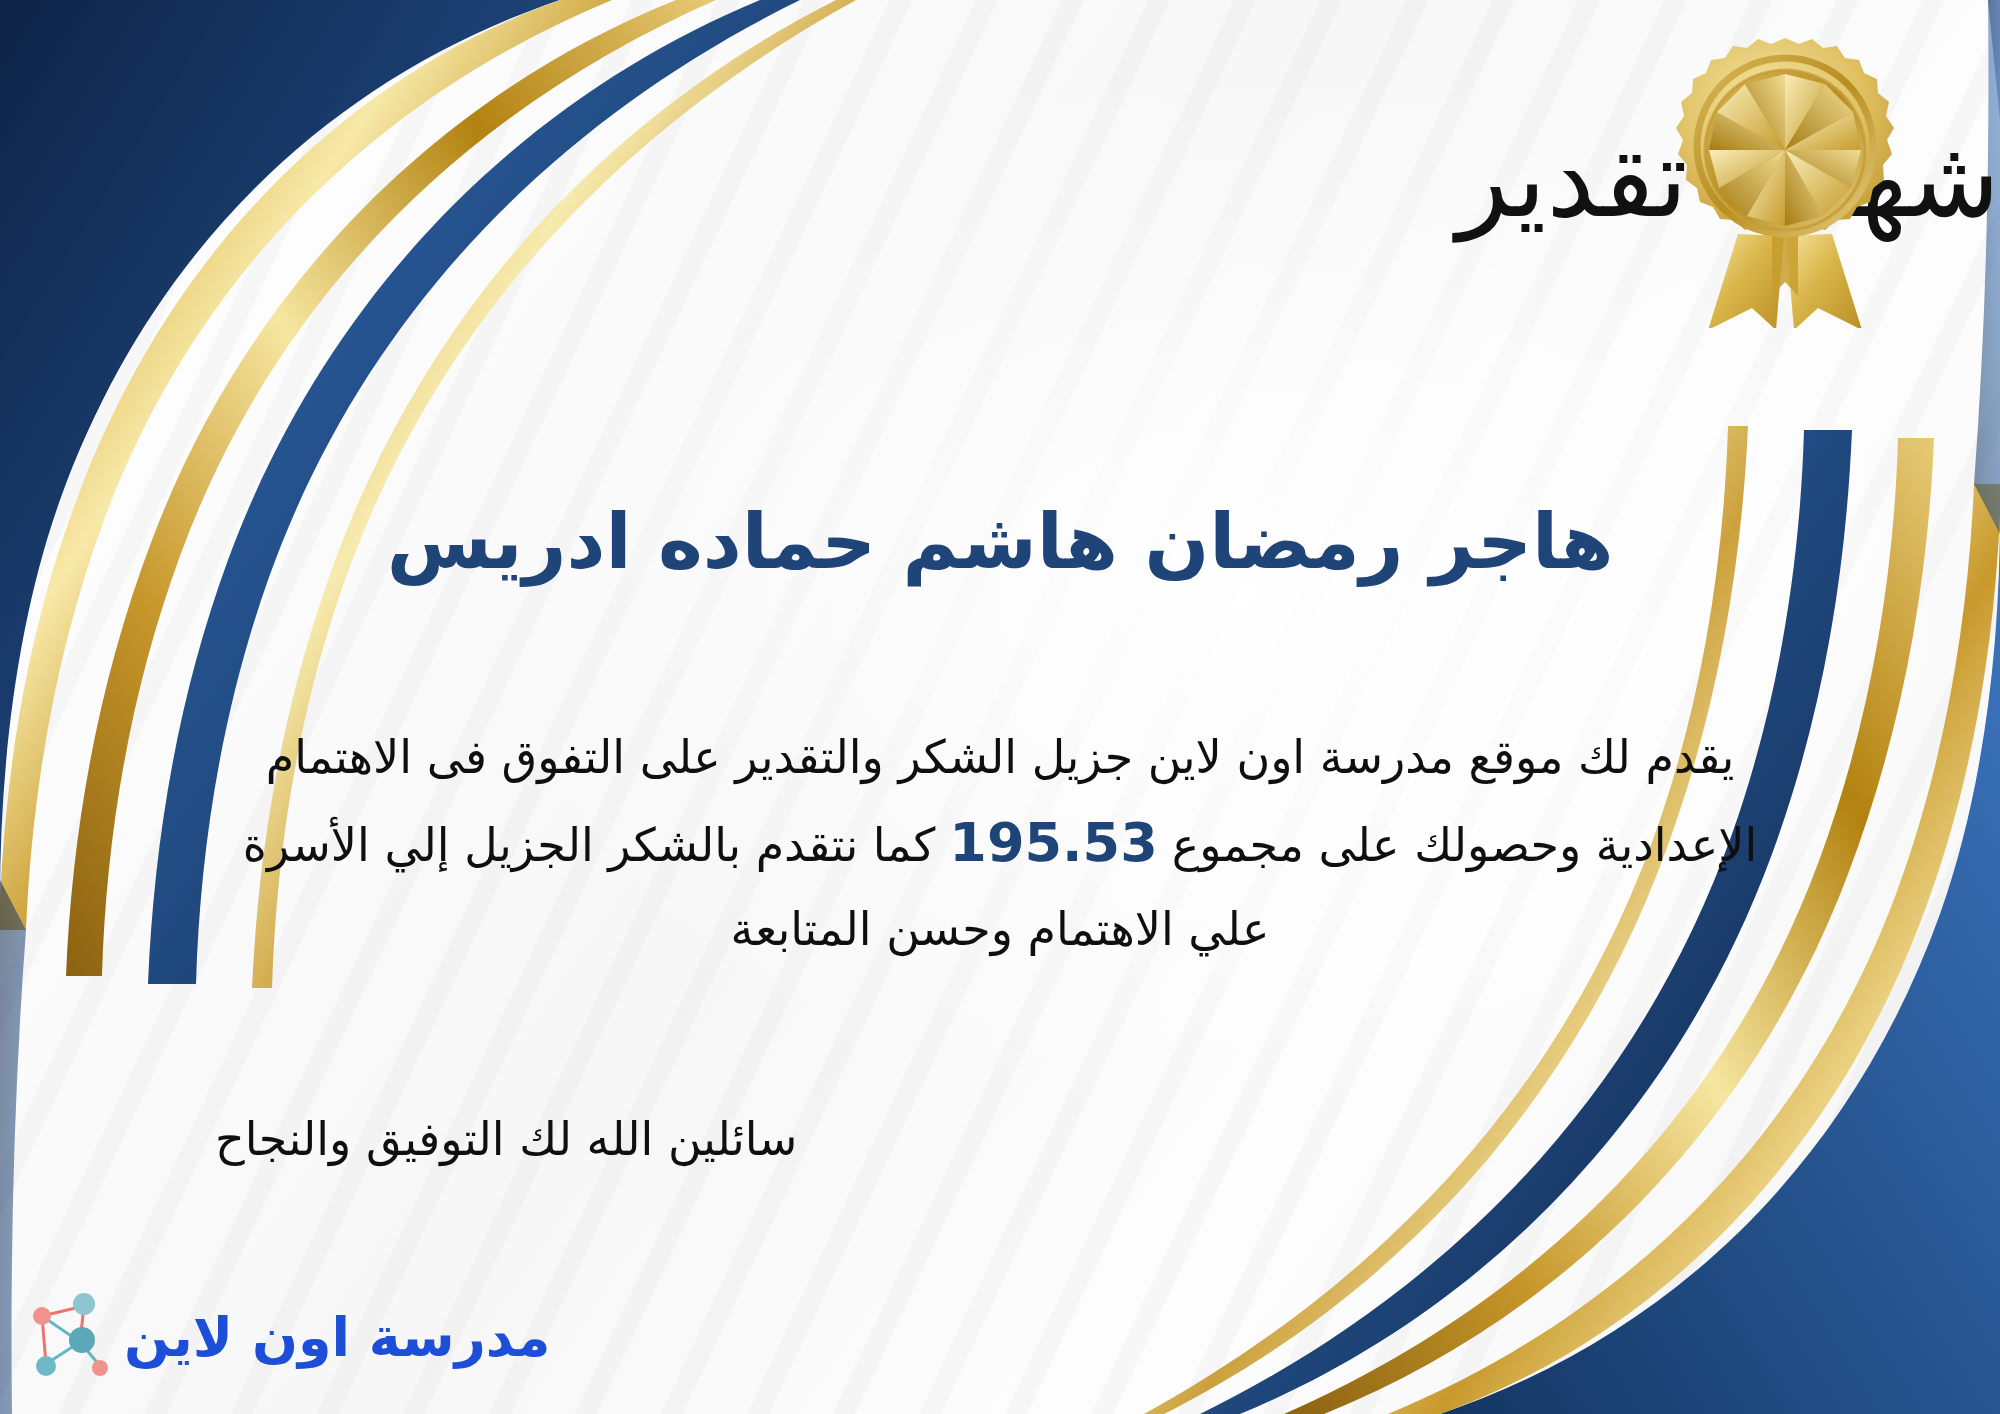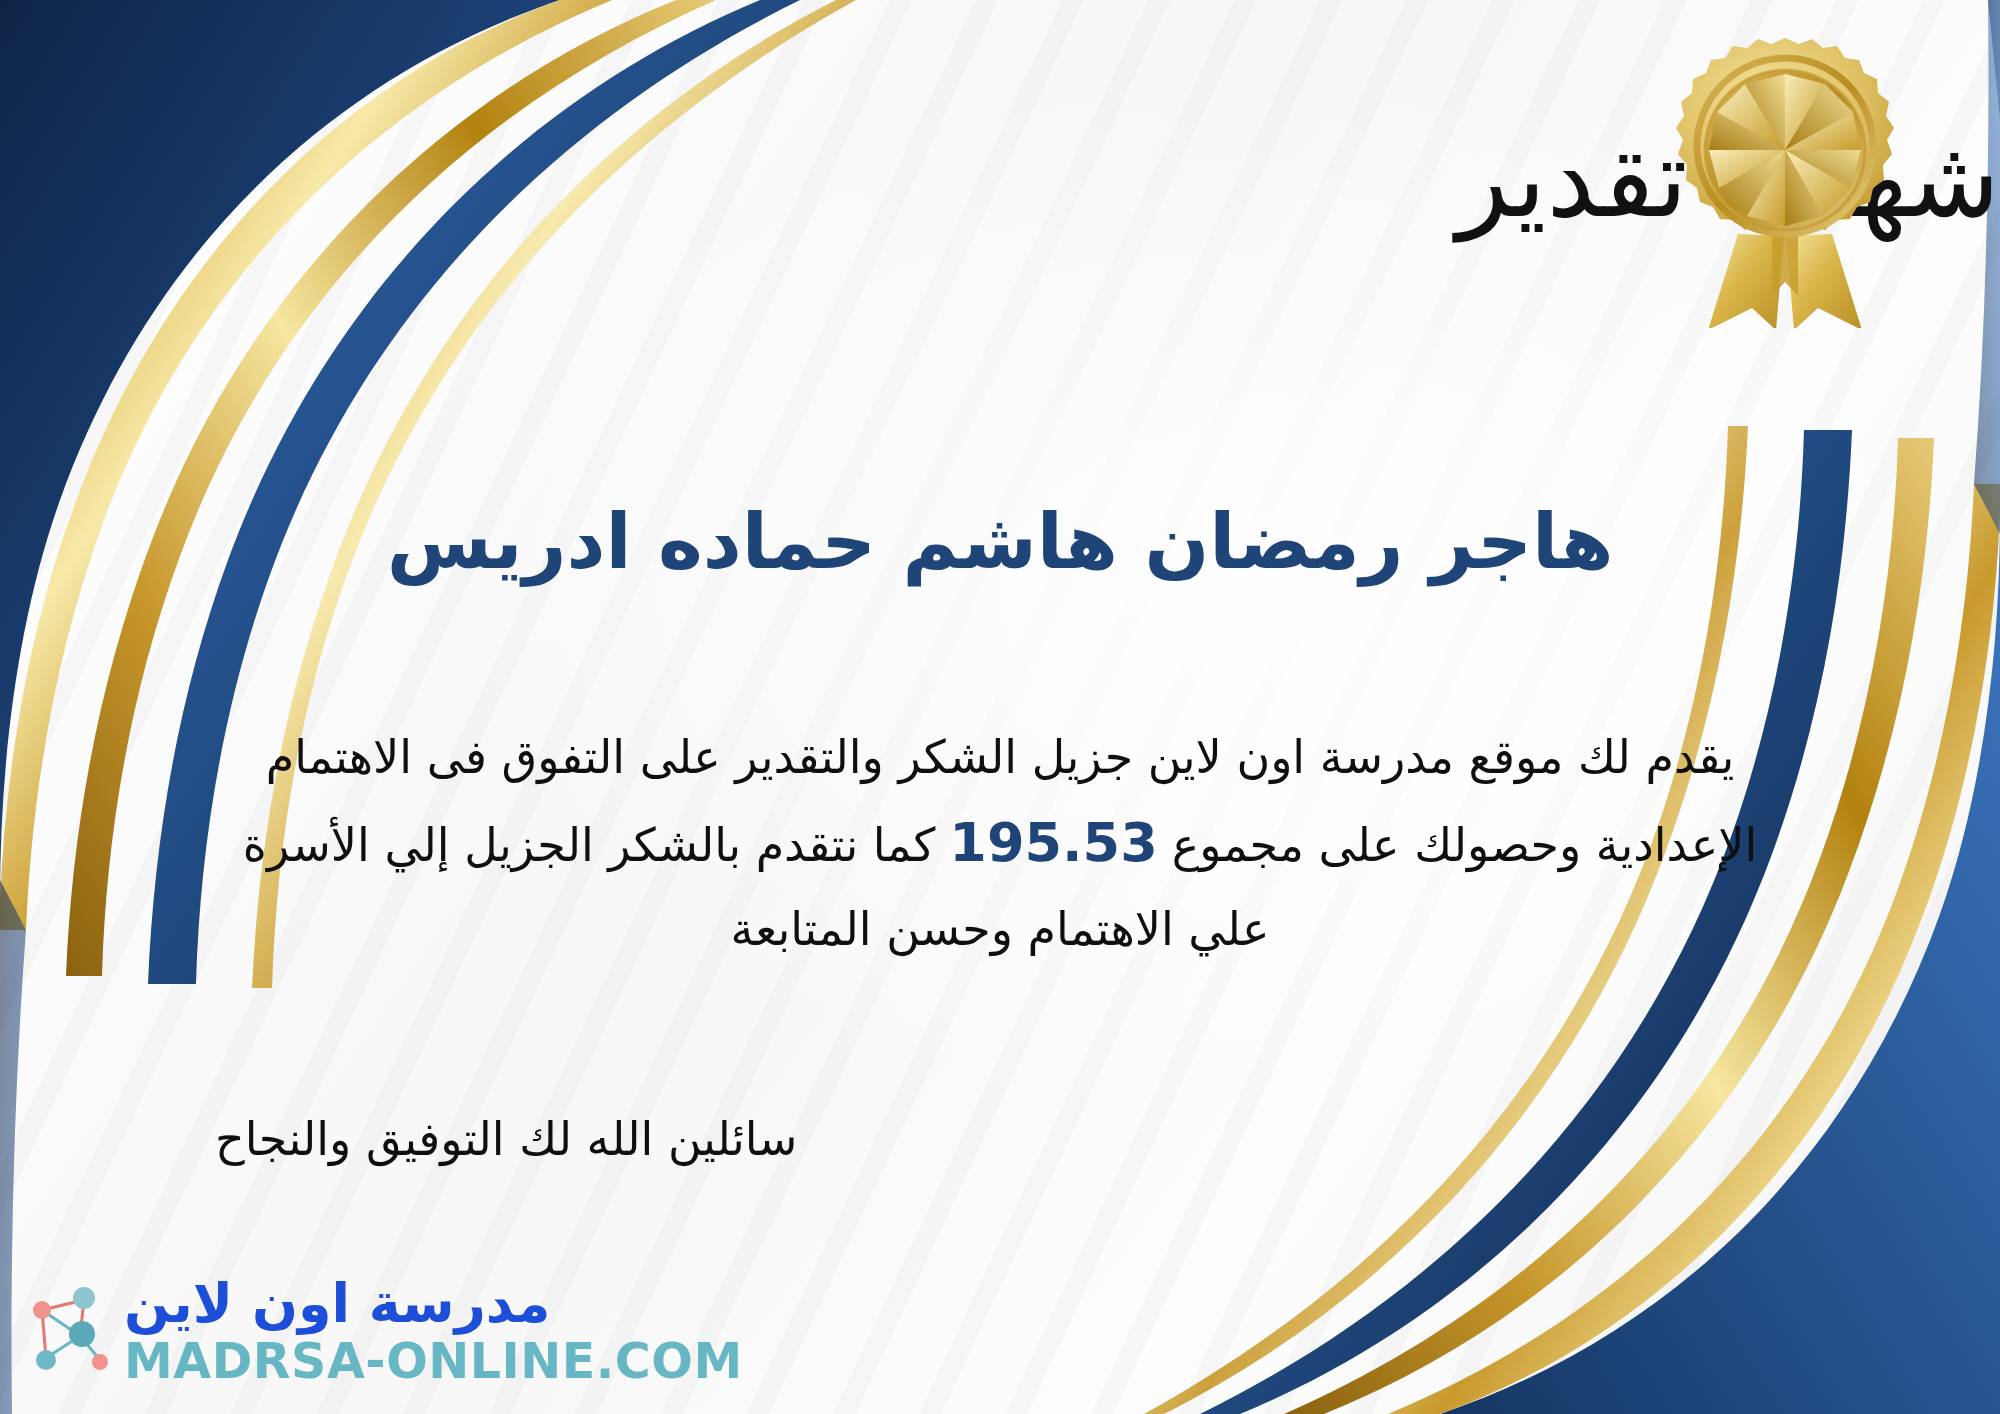--- a/index.html
+++ b/index.html
@@ -329,17 +329,16 @@
       <line x1="20" y1="26" x2="24" y2="74" stroke="#e8766e" stroke-width="3"></line>
       <line x1="58" y1="52" x2="78" y2="76" stroke="#67b6c4" stroke-width="3"></line>
       <circle cx="62" cy="14" r="11" fill="#8ec6d0"></circle>
       <circle cx="20" cy="26" r="9" fill="#f0938c"></circle>
       <circle cx="60" cy="50" r="13" fill="#5aa8b8"></circle>
       <circle cx="24" cy="76" r="10" fill="#6fb9c6"></circle>
       <circle cx="78" cy="78" r="8" fill="#f0938c"></circle>
     </svg>
     <div class="brand-text">
       <div class="brand-ar">مدرسة اون لاين</div>
-      <div class="brand-en">MADRSA-ONLINE.COM</div>
     </div>
   </div>
 
 </div>
 
 </body></html>

